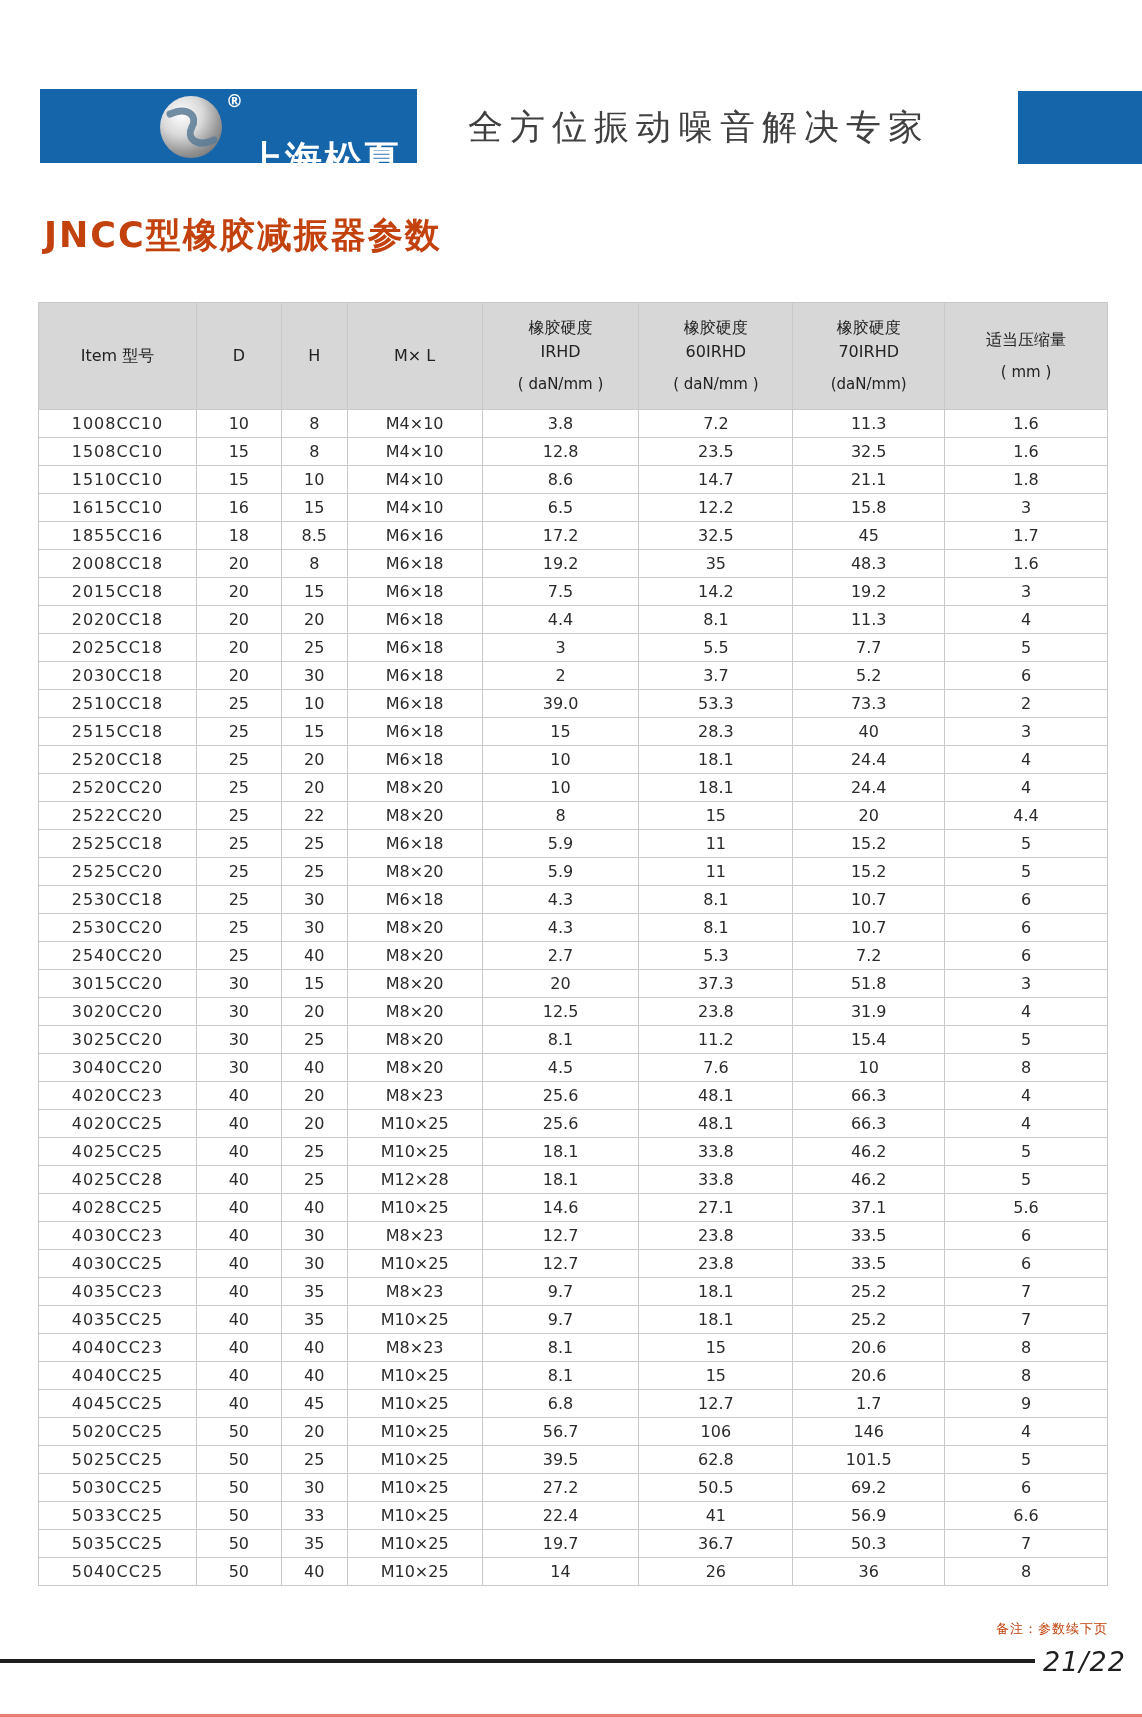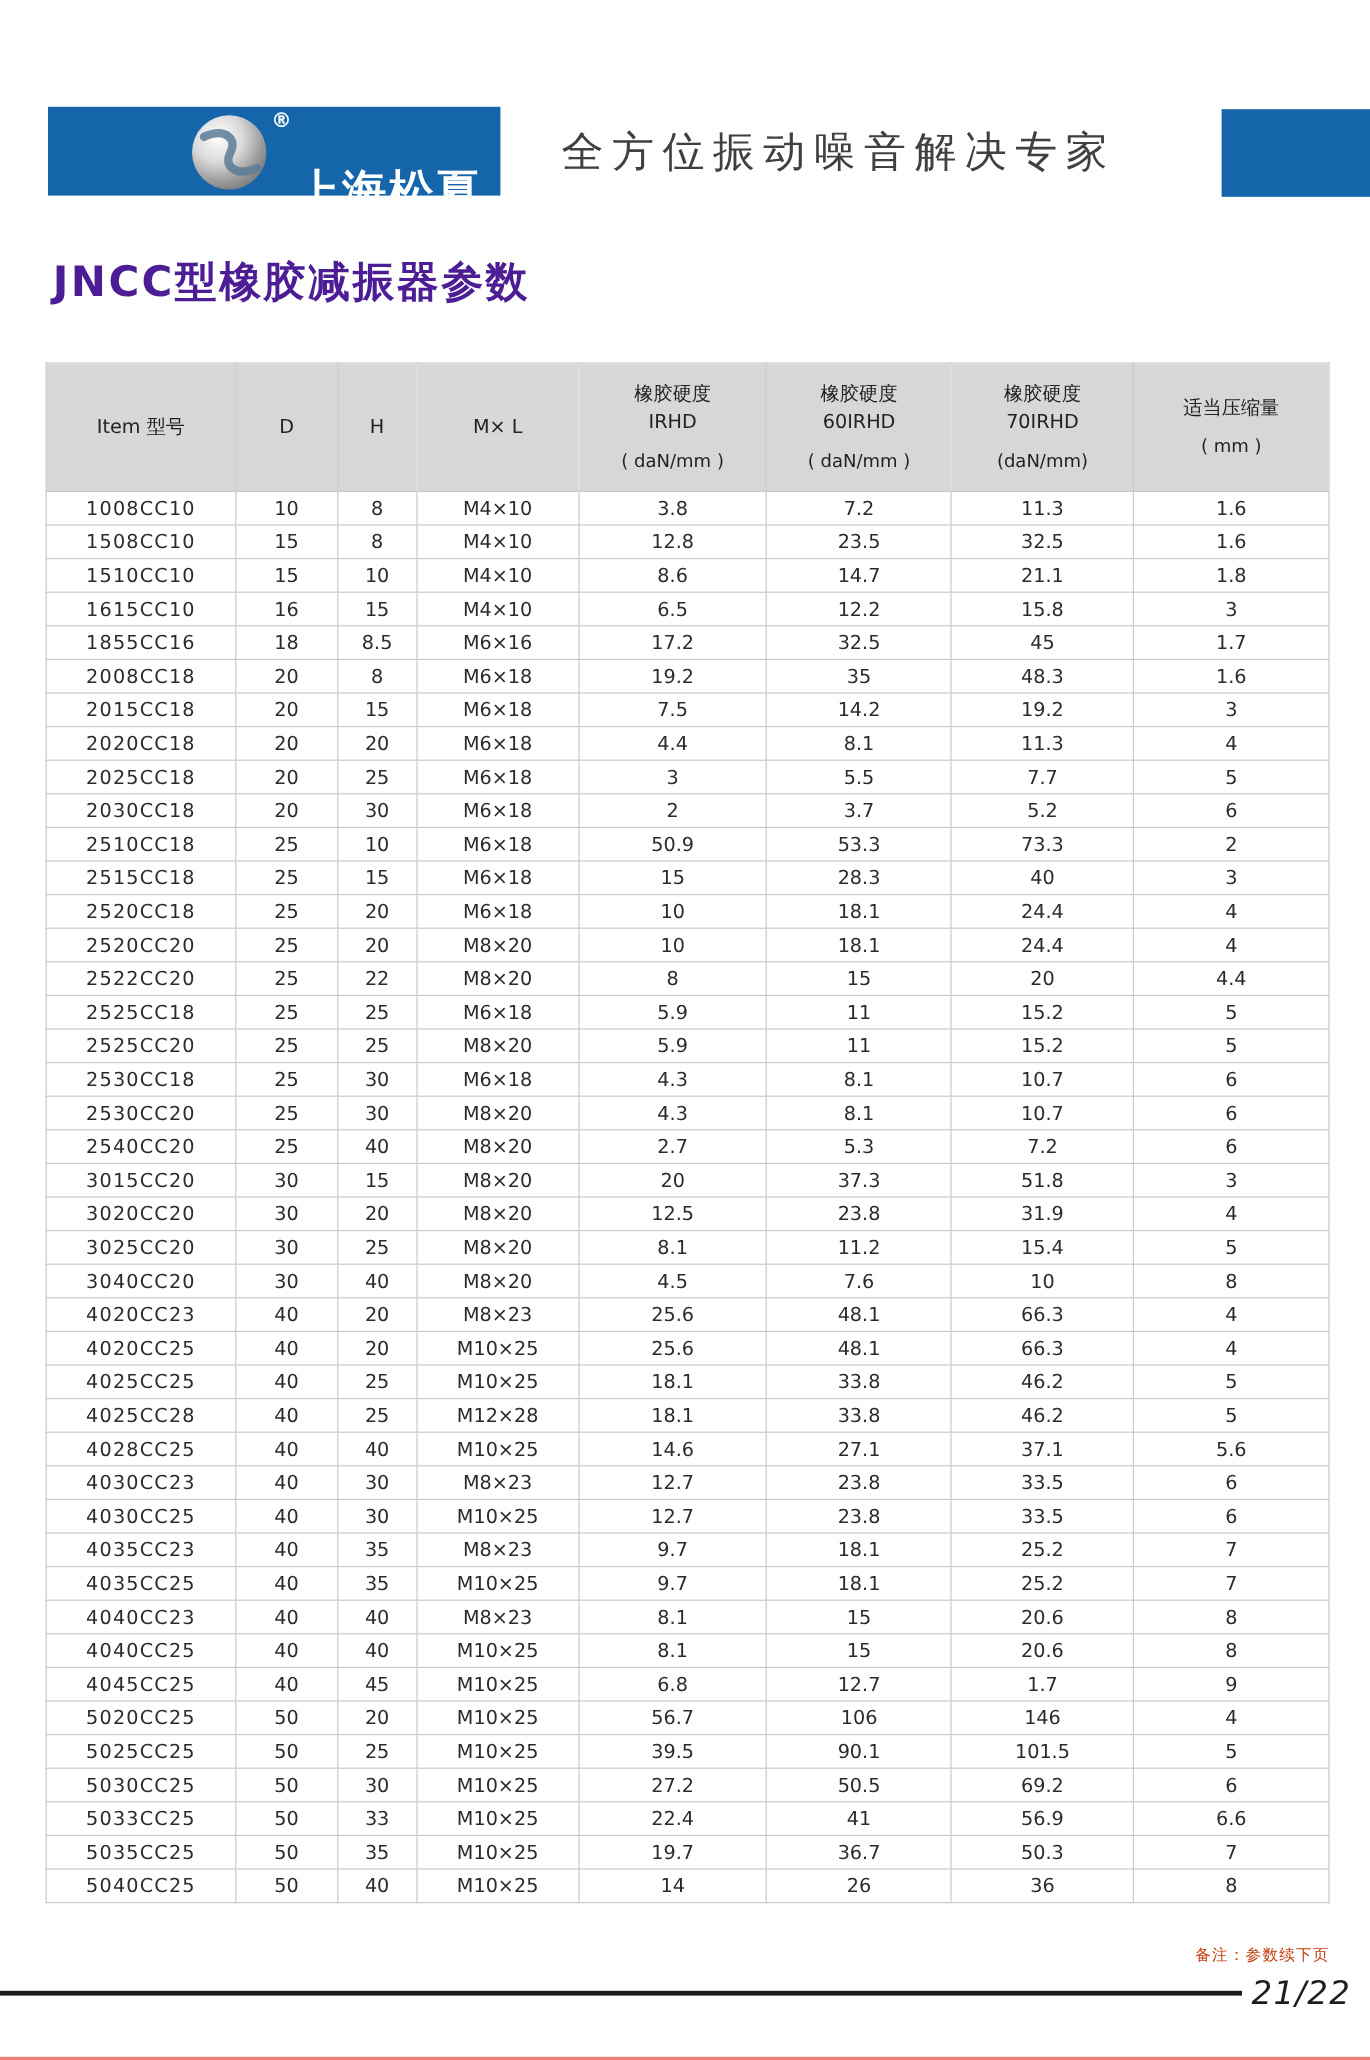--- a/index.html
+++ b/index.html
@@ -30,21 +30,21 @@
     white-space:nowrap; line-height:62px;
   }
   .banner-right {
     position:absolute; left:1018px; top:91px; width:124px; height:73px;
     background:#1565ab;
   }
 
   
   .page-title {
     position:absolute; left:44px; top:212px;
-    font-size:35px; font-weight:bold; color:#4c1d95; letter-spacing:2px;
+    font-size:35px; font-weight:bold; color:#c2410c; letter-spacing:2px;
     white-space:nowrap;
   }
 
   
   .table-wrap { position:absolute; left:38px; top:302px; width:1070px; }
   table.params {
     width:100%; border-collapse:collapse; table-layout:fixed;
     font-size:16px; color:#2b2b2b;
   }
   table.params th, table.params td {
@@ -252,21 +252,21 @@
             <td>2</td>
             <td>3.7</td>
             <td>5.2</td>
             <td>6</td>
           </tr>
           <tr>
             <td class="c-model">2510CC18</td>
             <td>25</td>
             <td>10</td>
             <td>M6×18</td>
-            <td>50.9</td>
+            <td>39.0</td>
             <td>53.3</td>
             <td>73.3</td>
             <td>2</td>
           </tr>
           <tr>
             <td class="c-model">2515CC18</td>
             <td>25</td>
             <td>15</td>
             <td>M6×18</td>
             <td>15</td>
@@ -523,21 +523,21 @@
             <td>106</td>
             <td>146</td>
             <td>4</td>
           </tr>
           <tr>
             <td class="c-model">5025CC25</td>
             <td>50</td>
             <td>25</td>
             <td>M10×25</td>
             <td>39.5</td>
-            <td>90.1</td>
+            <td>62.8</td>
             <td>101.5</td>
             <td>5</td>
           </tr>
           <tr>
             <td class="c-model">5030CC25</td>
             <td>50</td>
             <td>30</td>
             <td>M10×25</td>
             <td>27.2</td>
             <td>50.5</td>

